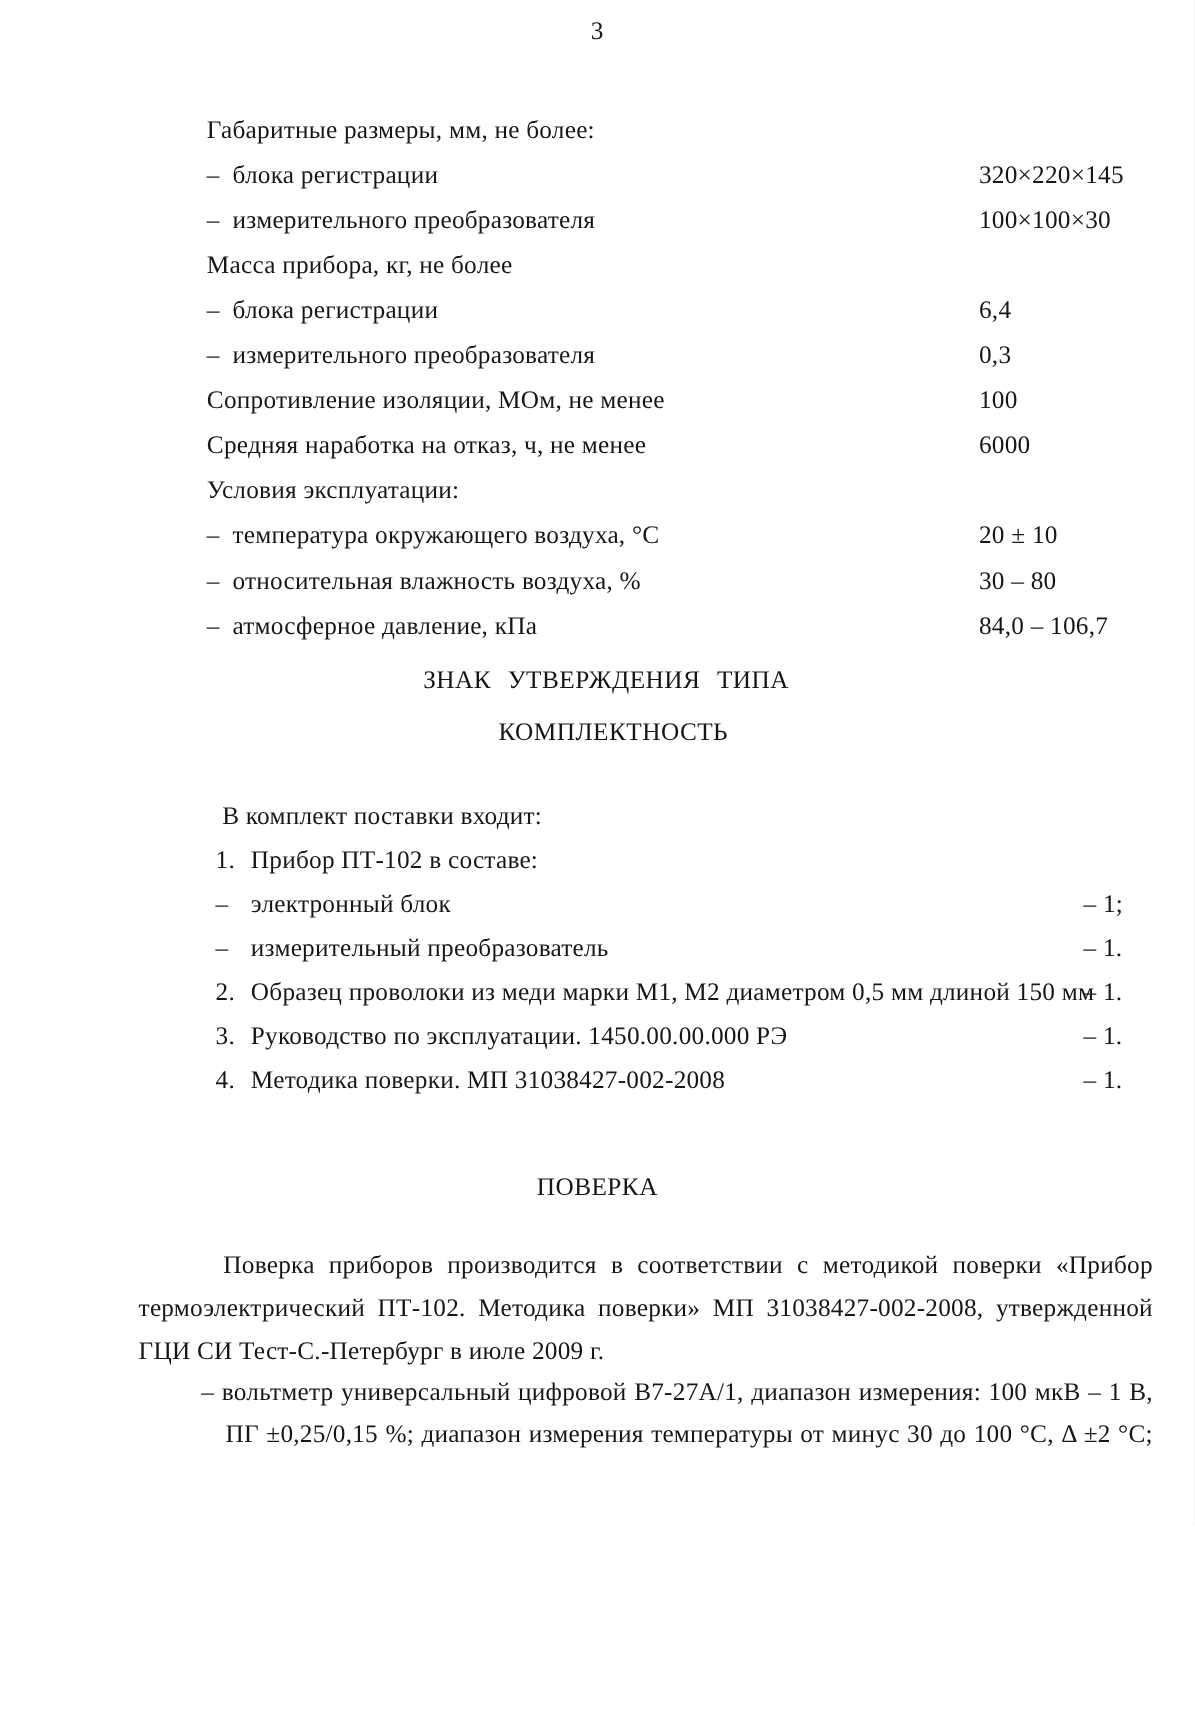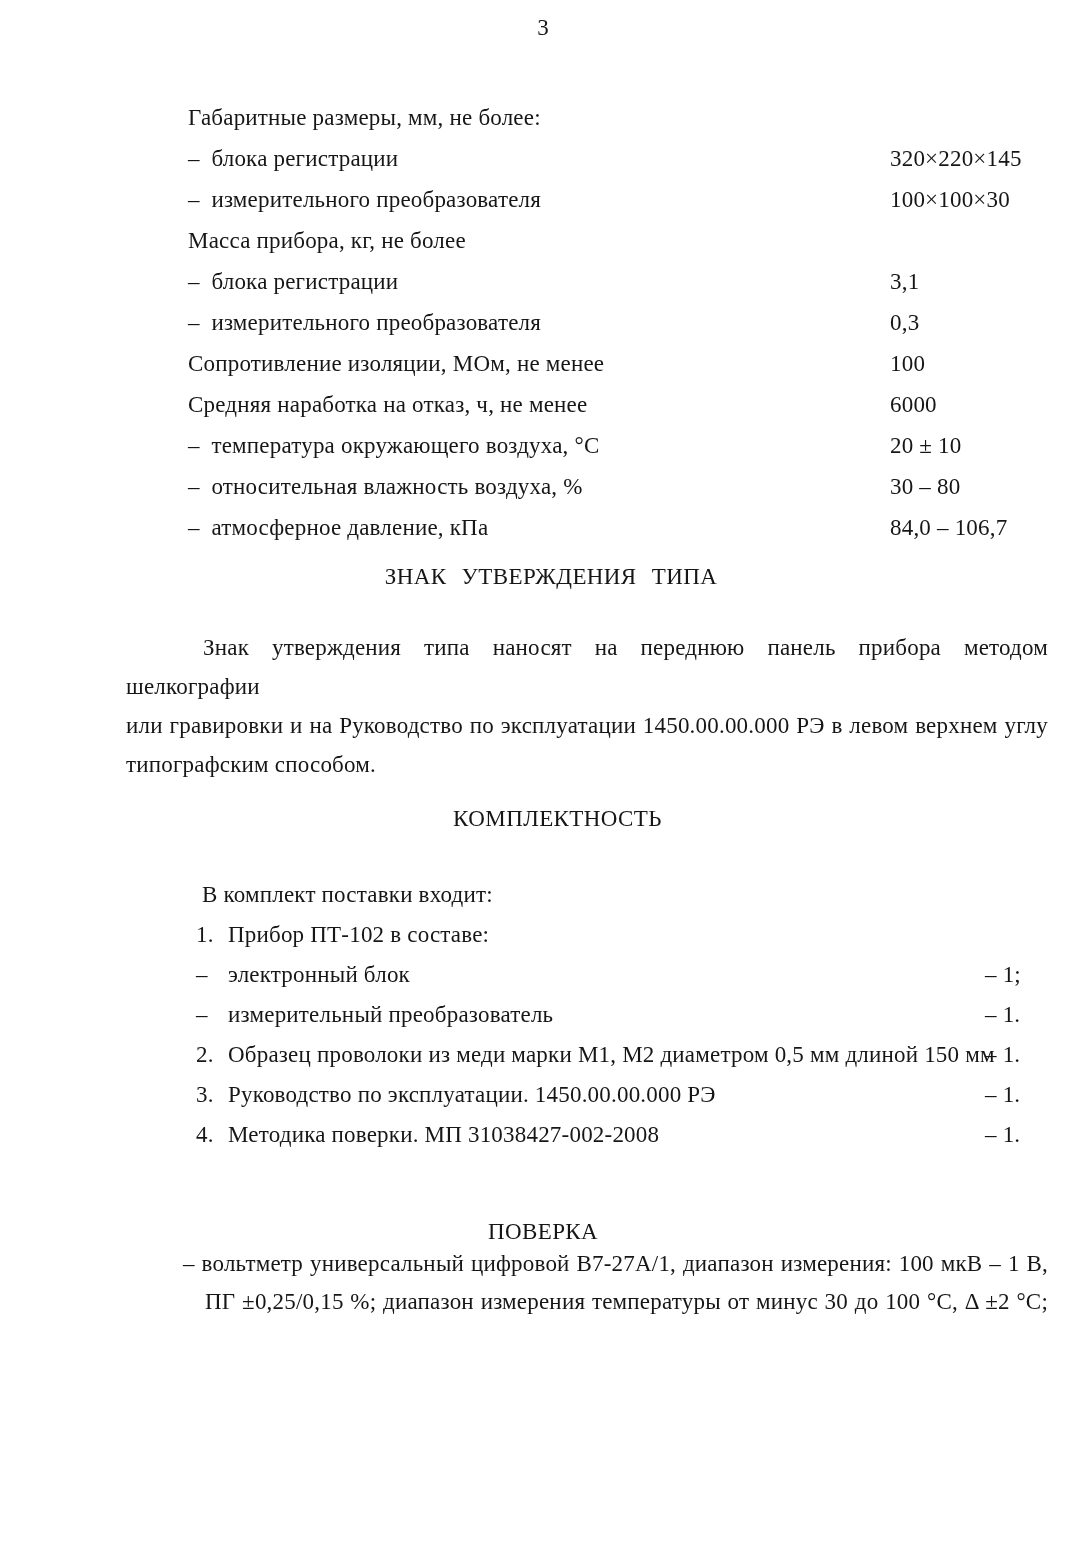--- a/index.html
+++ b/index.html
@@ -107,55 +107,54 @@
     <div class="spec-row">
       <span class="spec-label">– измерительного преобразователя</span>
       <span class="spec-value">100×100×30</span>
     </div>
     <div class="spec-row">
       <span class="spec-label">Масса прибора, кг, не более</span>
       <span class="spec-value"></span>
     </div>
     <div class="spec-row">
       <span class="spec-label">– блока регистрации</span>
-      <span class="spec-value">3,1</span>
+      <span class="spec-value">6,4</span>
     </div>
     <div class="spec-row">
       <span class="spec-label">– измерительного преобразователя</span>
       <span class="spec-value">0,3</span>
     </div>
     <div class="spec-row">
       <span class="spec-label">Сопротивление изоляции, МОм, не менее</span>
       <span class="spec-value">100</span>
     </div>
     <div class="spec-row">
       <span class="spec-label">Средняя наработка на отказ, ч, не менее</span>
       <span class="spec-value">6000</span>
     </div>
     <div class="spec-row">
+      <span class="spec-label">Условия эксплуатации:</span>
+      <span class="spec-value"></span>
+    </div>
+    <div class="spec-row">
       <span class="spec-label">– температура окружающего воздуха, °С</span>
       <span class="spec-value">20 ± 10</span>
     </div>
     <div class="spec-row">
       <span class="spec-label">– относительная влажность воздуха, %</span>
       <span class="spec-value">30 – 80</span>
     </div>
     <div class="spec-row">
       <span class="spec-label">– атмосферное давление, кПа</span>
       <span class="spec-value">84,0 – 106,7</span>
     </div>
   </div>
 
   <div class="sec-head spaced head-type">ЗНАК УТВЕРЖДЕНИЯ ТИПА</div>
 
-  <div class="para para-type">
-    <div class="jline first">Знак утверждения типа наносят на переднюю панель прибора методом шелкографии</div>
-    <div class="jline">или гравировки и на Руководство по эксплуатации 1450.00.00.000 РЭ в левом верхнем углу</div>
-    <div class="jline last">типографским способом.</div>
-  </div>
 
   <div class="sec-head head-kit">КОМПЛЕКТНОСТЬ</div>
 
   <div class="kit-intro">В комплект поставки входит:</div>
 
   <div>
     <div class="kit-row">
       <span class="kit-marker">1.</span>
       <span class="kit-text">Прибор ПТ-102 в составе:</span>
       <span class="kit-value"></span>
@@ -182,20 +181,25 @@
     </div>
     <div class="kit-row">
       <span class="kit-marker">4.</span>
       <span class="kit-text">Методика поверки. МП 31038427-002-2008</span>
       <span class="kit-value">– 1.</span>
     </div>
   </div>
 
   <div class="sec-head head-ver">ПОВЕРКА</div>
 
+  <div class="para para-ver">
+    <div class="jline first">Поверка приборов производится в соответствии с методикой поверки «Прибор</div>
+    <div class="jline">термоэлектрический ПТ-102. Методика поверки» МП 31038427-002-2008, утвержденной</div>
+    <div class="jline last">ГЦИ СИ Тест-С.-Петербург в июле 2009 г.</div>
+  </div>
 
 
   <div>
     <div class="equip-line1">– вольтметр универсальный цифровой В7-27А/1, диапазон измерения: 100 мкВ – 1 В,</div>
     <div class="equip-line2">ПГ ±0,25/0,15 %; диапазон измерения температуры от минус 30 до 100 °С, Δ ±2 °С;</div>
   </div>
 
 </div>
 
 </body></html>

